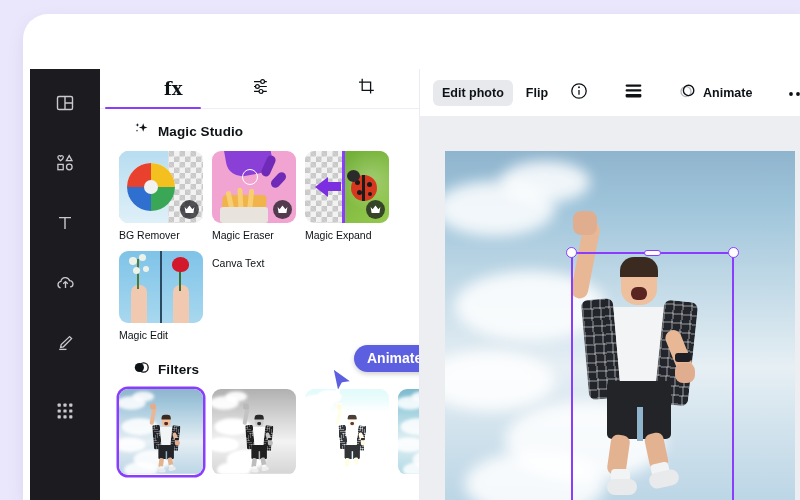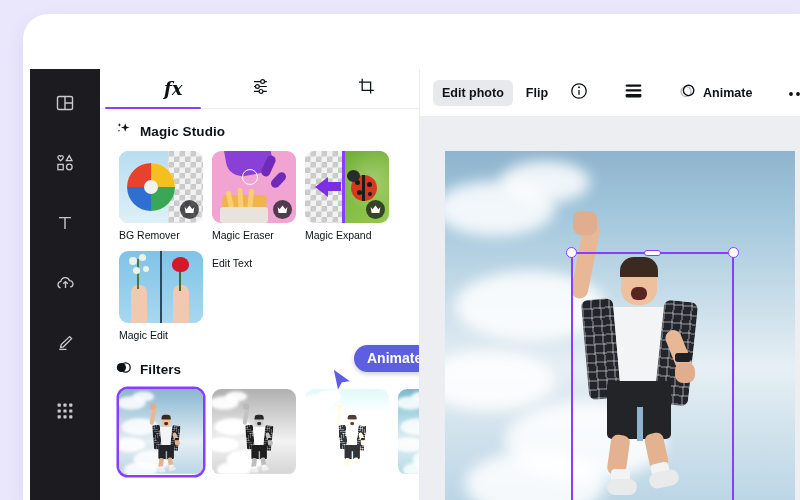--- a/index.html
+++ b/index.html
@@ -62,25 +62,25 @@
   .panel-tab {
     flex: 1; display: flex; align-items: center; justify-content: center;
     position: relative; cursor: pointer; color: #0d1216;
   }
   .panel-tab .tab-underline {
     position: absolute; left: 50%; transform: translateX(-50%);
     bottom: -1px; width: 96px; height: 2.5px; background: #8b3dff;
     border-radius: 2px; display: none;
   }
   .panel-tab.active .tab-underline { display: block; }
-  .fx-label { font-family: "DejaVu Serif", serif; font-style: italic; font-size: 18px; font-weight: 600; margin-left: 40px; }
+  .fx-label { font-family: "DejaVu Serif", serif; font-size: 18px; font-weight: 600; margin-left: 40px; }
   #panel-scroll { position: relative; height: 391px; padding: 12px 0 0 0; }
   .section-head {
     display: flex; align-items: center; gap: 8px;
-    padding: 0 0 0 3px; margin-bottom: 9px; margin-left: 12px;
+    padding: 0 0 0 33px; margin-bottom: 9px;
   }
   .section-title { font-size: 13.5px; font-weight: 700; color: #0d1216; letter-spacing: .1px; }
   .tool-grid {
     display: flex; gap: 9px; padding-left: 19px; margin-bottom: 6px;
   }
   .tool-cell { width: 84px; cursor: pointer; position: relative; }
   .tool-thumb {
     width: 84px; height: 72px; border-radius: 9px; position: relative;
     overflow: hidden; background: #ddd;
   }
@@ -357,21 +357,21 @@
             <div style="position:absolute;left:24px;top:15px;width:6px;height:6px;border-radius:50%;background:#eef3ea"></div>
             <div style="position:absolute;left:54px;top:34px;width:16px;height:38px;background:#f0c9b0;border-radius:7px 7px 0 0"></div>
             <div style="position:absolute;left:60px;top:14px;width:2px;height:26px;background:#3f6d2c"></div>
             <div style="position:absolute;left:53px;top:6px;width:17px;height:15px;border-radius:50% 50% 45% 45%;background:#d4182b"></div>
           </div>
           <div class="tool-caption">Magic Edit</div>
         </div>
 
 
         <div class="tool-cell">
-          <div class="tool-caption">Edit Text</div>
+          <div class="tool-caption">Canva Text</div>
         </div>
       </div>
 
       <div class="section-head" style="margin-top:18px">
         <span>
           <svg width="17" height="17" viewBox="0 0 17 17" fill="none" stroke="#0d1216" stroke-width="1.3">
             <circle cx="6.4" cy="8.5" r="4.6" fill="#0d1216" stroke="none"></circle>
             <circle cx="10.6" cy="8.5" r="4.6"></circle>
           </svg>
         </span>

